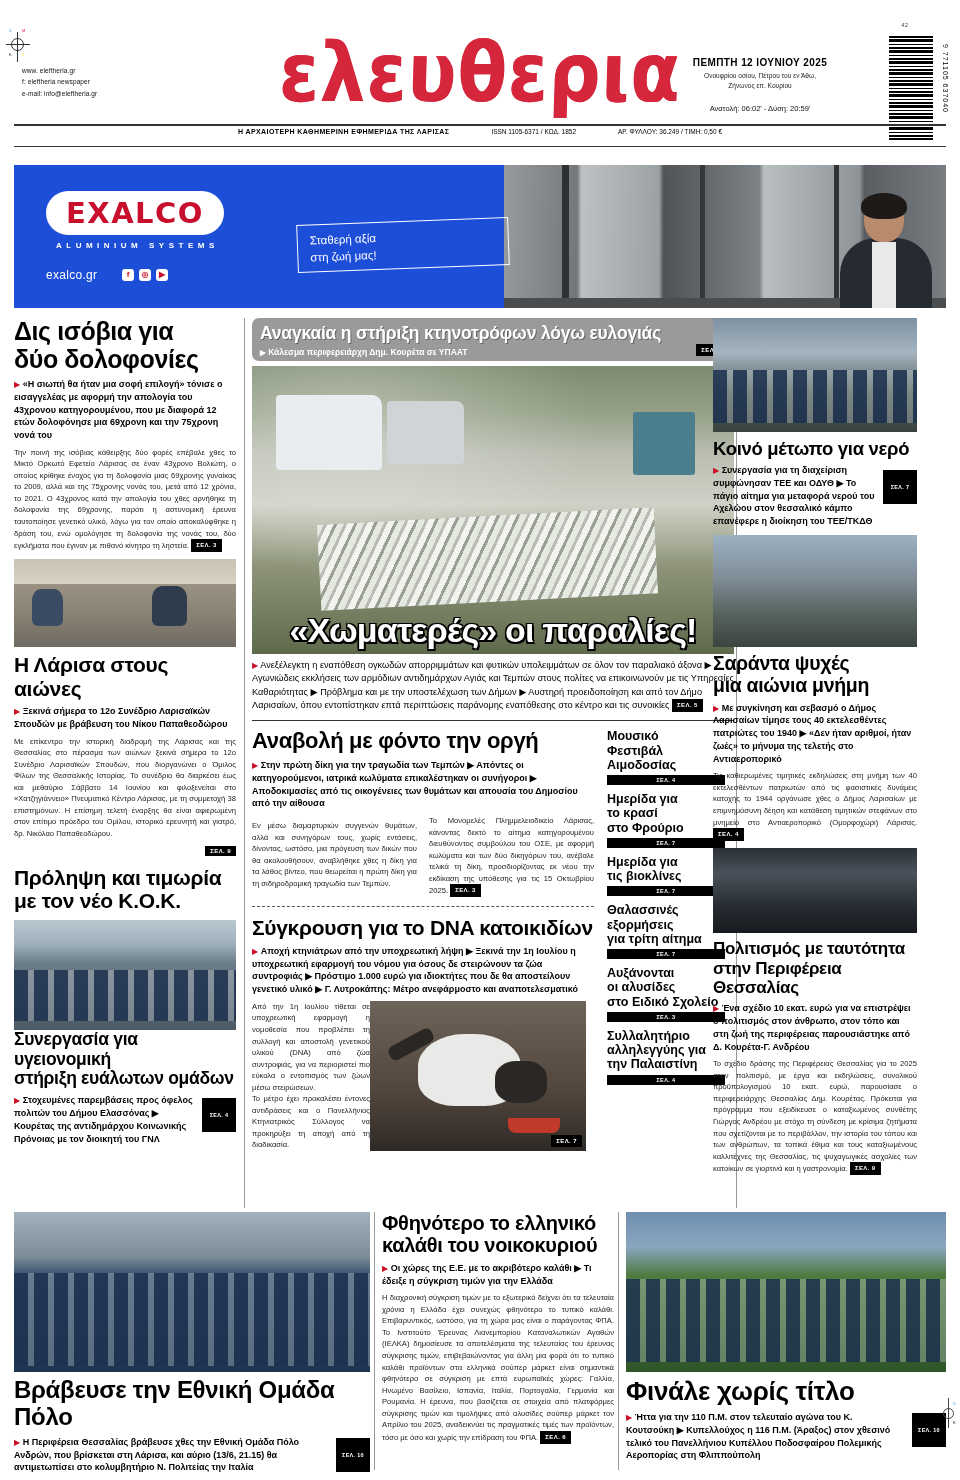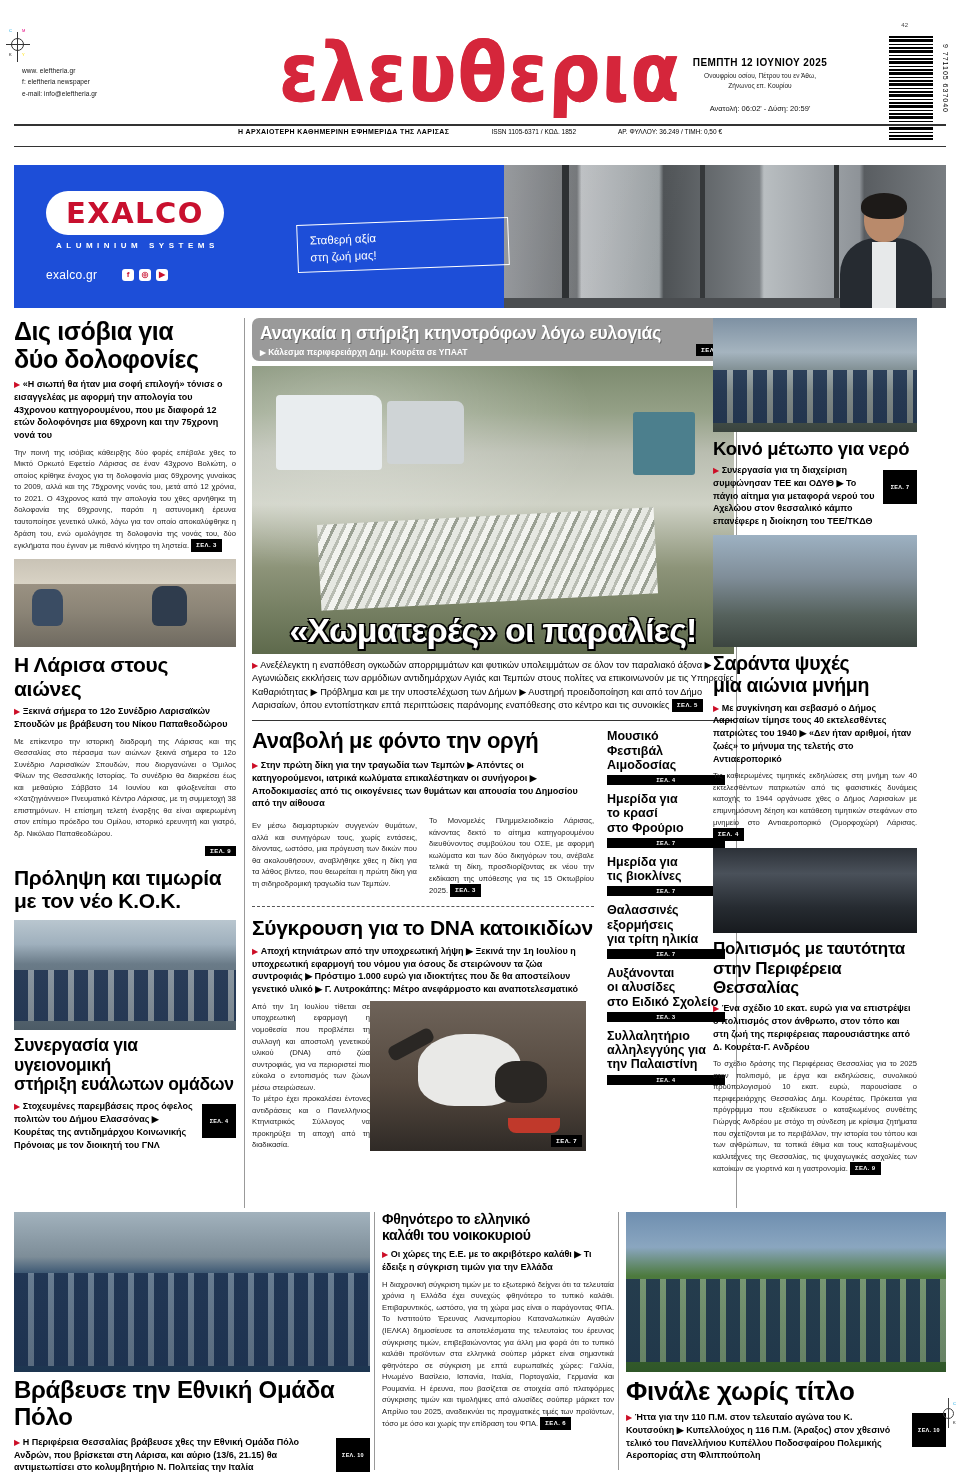--- a/index.html
+++ b/index.html
@@ -276,21 +276,21 @@
 
       <div style="margin-top:6px">
         <h2 class="head-l" style="white-space:pre-line">Πρόληψη και τιμωρία
 με τον νέο Κ.Ο.Κ.</h2>
       </div>
 
       <div class="photo ph-people" style="height:110px;margin-top:7px">
         <div class="ph-grid-people"></div>
       </div>
 
-      <div style="margin-top:6px">
+      <div style="">
         <h2 class="head-m" style="white-space:pre-line">Συνεργασία για υγειονομική
 στήριξη ευάλωτων ομάδων</h2>
         <div style="position:relative;padding-right:40px">
           <div class="kicker"><span class="ar">▶</span> <b>Στοχευμένες παρεμβάσεις προς όφελος πολιτών του Δήμου Ελασσόνας ▶ Κουρέτας της αντιδημάρχου Κοινωνικής Πρόνοιας με τον διοικητή του ΓΝΛ</b></div>
           <span class="sel-box" style="right:0;top:4px">ΣΕΛ. 4</span>
         </div>
       </div>
     </div>
 
     <div class="colC">
@@ -364,21 +364,21 @@
             <span class="bb">ΣΕΛ. 7</span>
           </div>
           <div class="brief">
             <div class="bt" style="white-space:pre-line">Ημερίδα για
 τις βιοκλίνες</div>
             <span class="bb">ΣΕΛ. 7</span>
           </div>
           <div class="brief">
             <div class="bt" style="white-space:pre-line">Θαλασσινές
 εξορμήσεις
-για τρίτη ηλικία</div>
+για τρίτη αίτημα</div>
             <span class="bb">ΣΕΛ. 7</span>
           </div>
           <div class="brief">
             <div class="bt" style="white-space:pre-line">Αυξάνονται
 οι αλυσίδες
 στο Ειδικό Σχολείο</div>
             <span class="bb">ΣΕΛ. 3</span>
           </div>
           <div class="brief">
             <div class="bt" style="white-space:pre-line">Συλλαλητήριο
@@ -439,21 +439,21 @@
         <div class="ph-grid-people" style="bottom:4%;height:58%"></div>
       </div>
       <h2 class="head-l" style="font-size:24px;margin-top:5px">Βράβευσε την Εθνική Ομάδα Πόλο</h2>
       <div style="position:relative;padding-right:42px">
         <div class="kicker"><span class="ar">▶</span> <b>Η Περιφέρεια Θεσσαλίας βράβευσε χθες την Εθνική Ομάδα Πόλο Ανδρών, που βρίσκεται στη Λάρισα, και αύριο (13/6, 21.15) θα αντιμετωπίσει στο κολυμβητήριο Ν. Πολιτείας την Ιταλία</b></div>
         <span class="sel-box" style="right:0;top:2px">ΣΕΛ. 10</span>
       </div>
     </div>
 
     <div class="bC">
-      <h2 class="head-l" style="font-size: 14px; white-space: pre-line;" style2="white-space:pre-line">Φθηνότερο το ελληνικό
+      <h2 class="head-l" style="font-size: 20px; white-space: pre-line;" style2="white-space:pre-line">Φθηνότερο το ελληνικό
 καλάθι του νοικοκυριού</h2>
       <div class="kicker"><span class="ar">▶</span> <b>Οι χώρες της Ε.Ε. με το ακριβότερο καλάθι
 ▶ Τι έδειξε η σύγκριση τιμών για την Ελλάδα</b></div>
       <div class="bodytxt">
         <span>Η διαχρονική σύγκριση τιμών με το εξωτερικό δείχνει ότι τα τελευταία χρόνια η Ελλάδα έχει συνεχώς φθηνότερο το τυπικό καλάθι. Επιβαρυντικός, ωστόσο, για τη χώρα μας είναι ο παράγοντας ΦΠΑ. Το Ινστιτούτο Έρευνας Λιανεμπορίου Καταναλωτικών Αγαθών (ΙΕΛΚΑ) δημοσίευσε τα αποτελέσματα της τελευταίας του έρευνας σύγκρισης τιμών, επιβεβαιώνοντας για άλλη μια φορά ότι το τυπικό καλάθι προϊόντων στα ελληνικά σούπερ μάρκετ είναι σημαντικά φθηνότερο σε σύγκριση με επτά ευρωπαϊκές χώρες: Γαλλία, Ηνωμένο Βασίλειο, Ισπανία, Ιταλία, Πορτογαλία, Γερμανία και Ρουμανία.
 Η έρευνα, που βασίζεται σε στοιχεία από πλατφόρμες σύγκρισης τιμών και τιμολήψιες από αλυσίδες σούπερ μάρκετ τον Απρίλιο του 2025, αναδεικνύει τις πραγματικές τιμές των προϊόντων, τόσο με όσο και χωρίς την επίδραση του ΦΠΑ.</span>
         <span class="sel">ΣΕΛ. 6</span>
       </div>
     </div>
 

